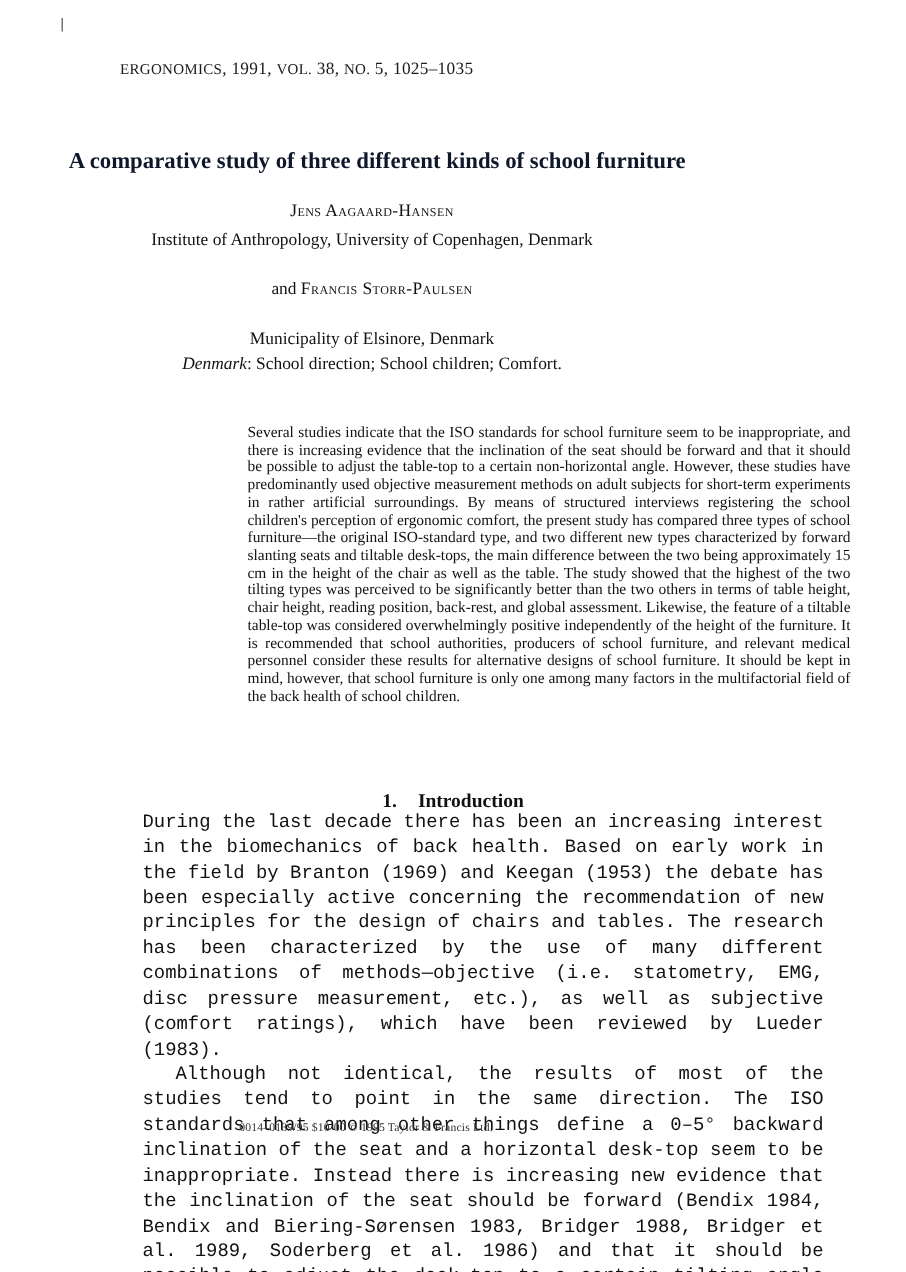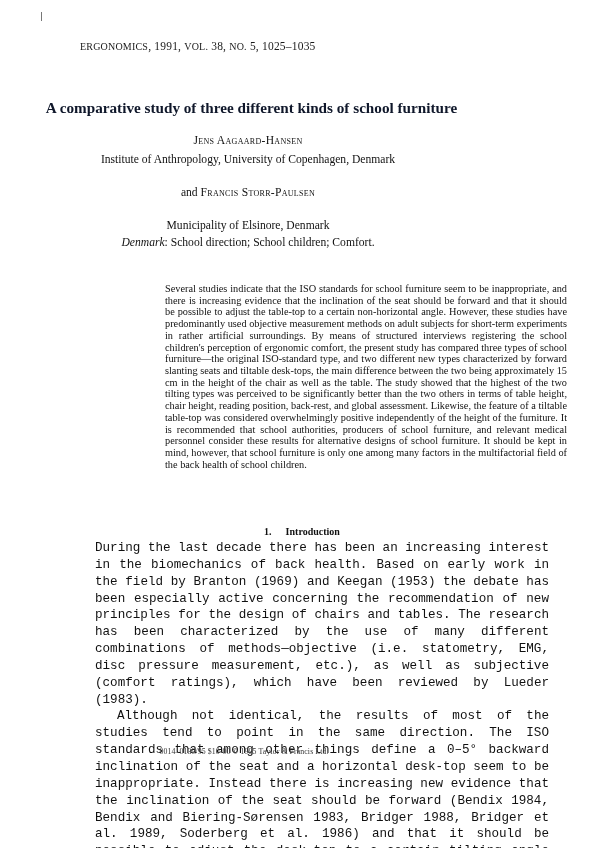--- a/index.html
+++ b/index.html
@@ -26,21 +26,21 @@
   .aff2 { top: 219px; }
   .keywords { top: 236px; }
   .sc-name { font-variant: small-caps; letter-spacing: 0.3px; }
   .kw-label { font-style: italic; }
   .abstract {
     position: absolute; left: 121px; width: 402px; top: 283px;
     font-size: 10.3px; line-height: 11.72px; text-align: justify; hyphens: none; margin-left: 44px;
   }
   .section-heading {
     position: absolute; left: 0; width: 604px; top: 526px; text-align: center;
-    font-weight: bold; font-size: 10px;
+    font-weight: bold; font-size: 13px;
   }
   .section-heading .num { margin-right: 14px; }
   .body {
     position: absolute; left: 95px; width: 454px; top: 540px;
     font-size: 12.6px; line-height: 16.85px; text-align: justify;
   }
   .body p { margin: 0; font-family: Liberation Mono, monospace; }
   .body p.indent { text-indent: 22px; }
   .footer {
     position: absolute; left: 0; width: 488px; top: 747px; text-align: center;

